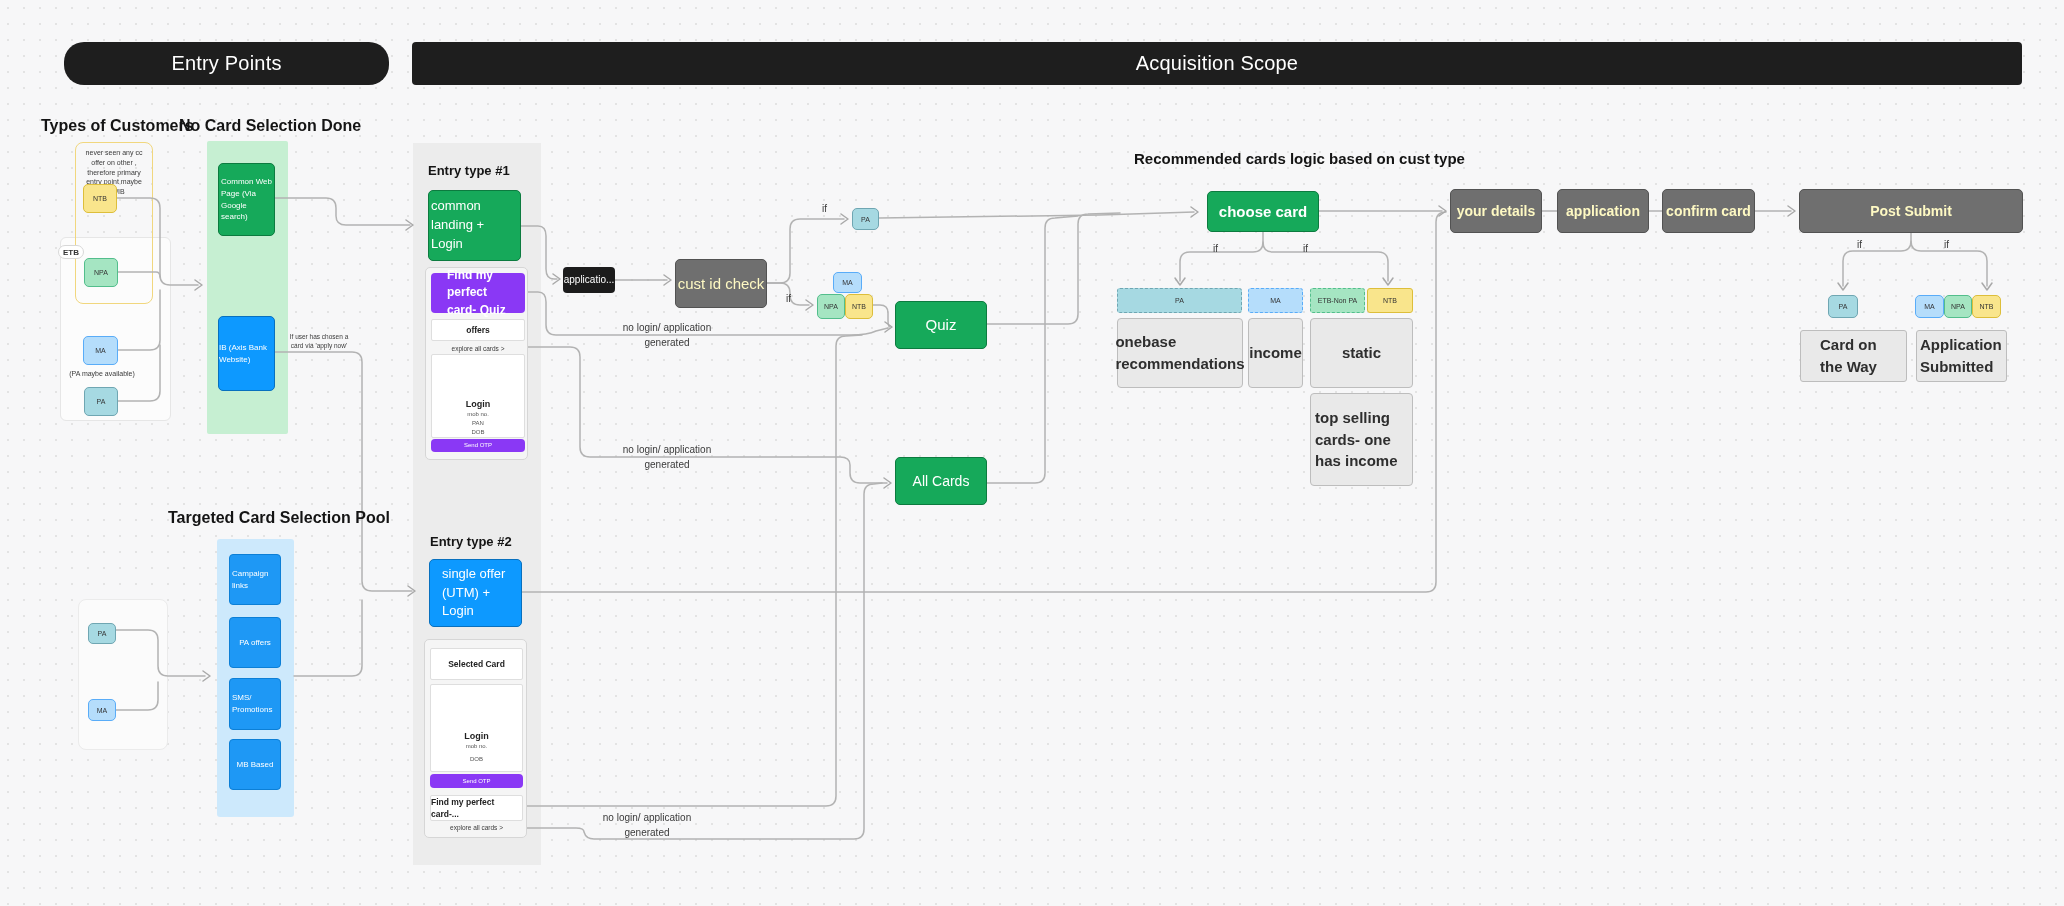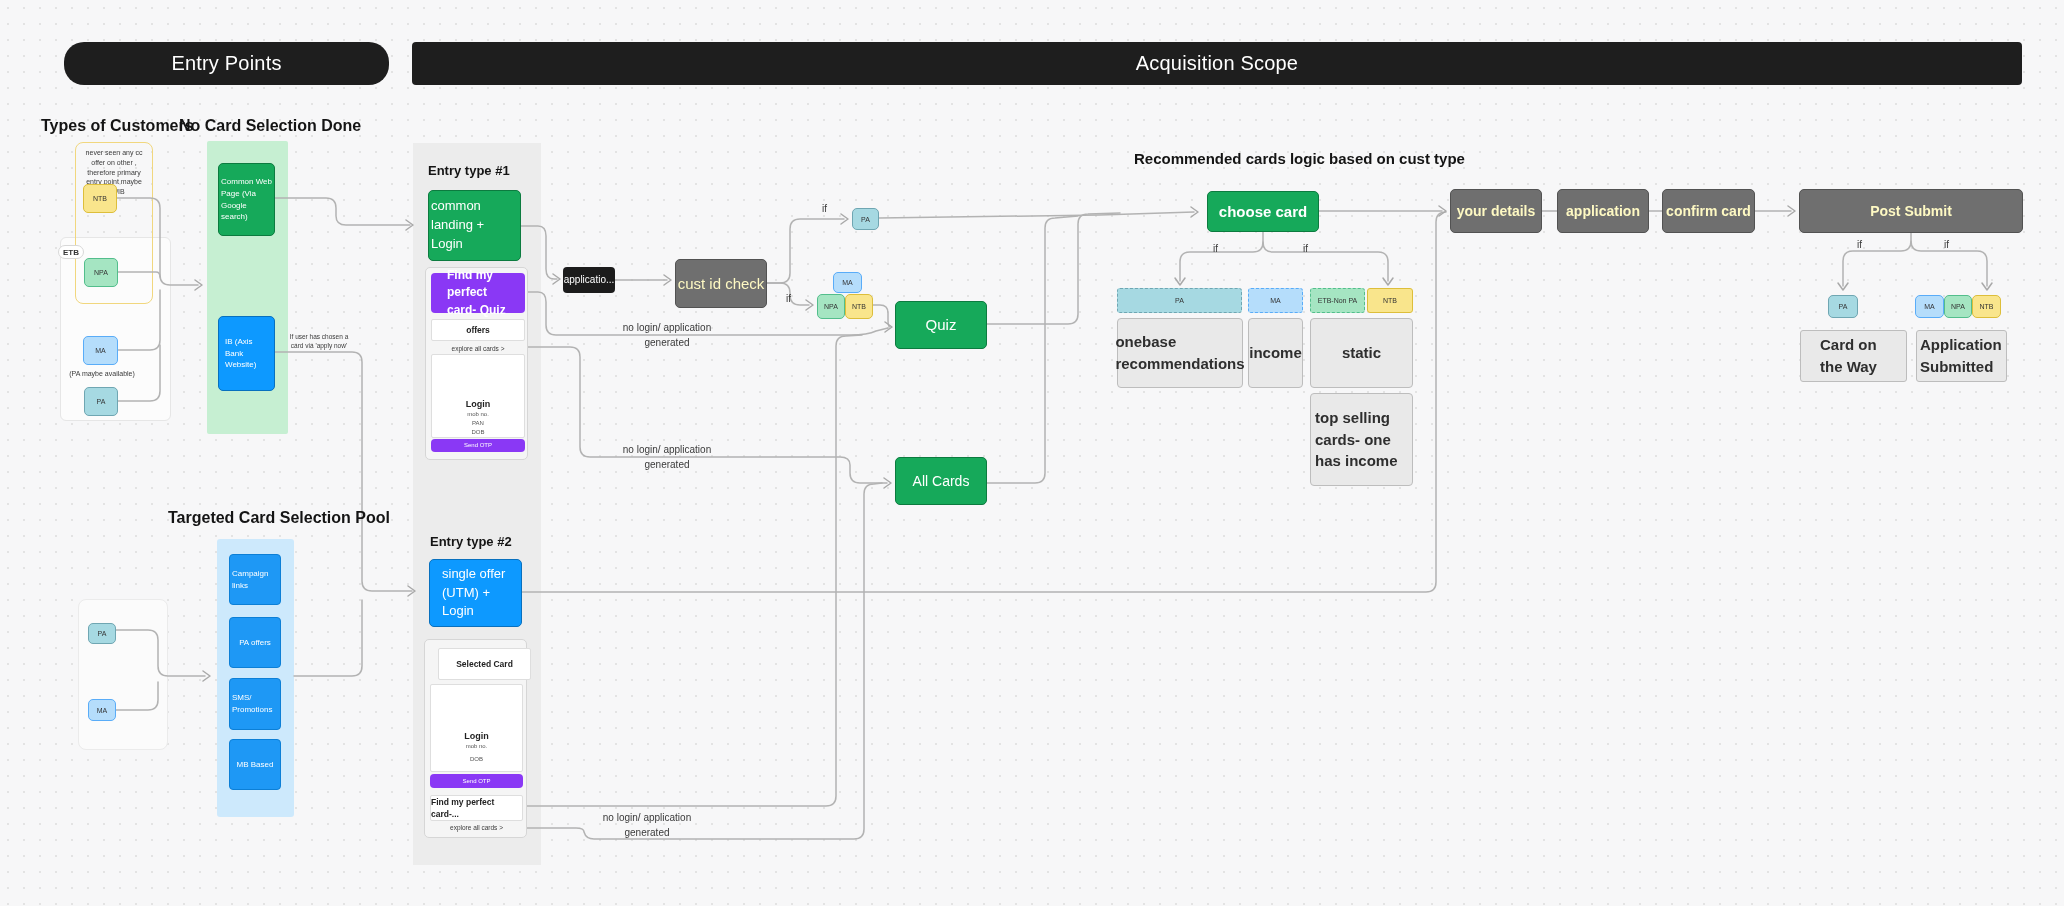--- a/index.html
+++ b/index.html
@@ -114,21 +114,21 @@
       <span>ETB</span>
     </div>
   <div class="abs chip c-npa" style="left:84px;top:258px;width:34px;height:29px;">NPA</div>
   <div class="abs chip c-ma" style="left:83px;top:336px;width:35px;height:29px;">MA</div>
   <div class="abs tinynote" style="left:62px;top:369px;width:80px;">(PA maybe available)</div>
   <div class="abs chip c-pa" style="left:84px;top:387px;width:34px;height:29px;">PA</div>
 
   <div class="abs box green" style="left:218px;top:163px;width:57px;height:73px;font-size:8px;padding:2px;">
       <span>Common Web Page (Via Google search)</span>
     </div>
-  <div class="abs box blue" style="left:218px;top:316px;width:57px;height:75px;font-size:8px;padding:6px;">
+  <div class="abs box blue" style="left:218px;top:316px;width:57px;height:75px;font-size:8px;padding:0;">
       <span>IB (Axis Bank Website)</span>
     </div>
   <div class="abs tinynote" style="left:288px;top:332px;width:62px;font-size:6.5px;">If user has chosen a card via 'apply now'</div>
 
   <div class="abs sec-title" style="left:168px;top:509px;">Targeted Card Selection Pool</div>
   <div class="abs chip c-pa" style="left:88px;top:623px;width:28px;height:21px;">PA</div>
   <div class="abs chip c-ma" style="left:88px;top:699px;width:28px;height:22px;">MA</div>
   <div class="abs box" style="left:229px;top:554px;width:52px;height:51px;background:#1E98F5;border:1.5px solid #0C7FD6;color:#fff;font-size:8px;border-radius:4px;padding:2px;">
       <span>Campaign links</span>
     </div>
@@ -162,21 +162,21 @@
   </div>
   <div class="abs box purple" style="left:431px;top:439px;width:94px;height:13px;font-size:6px;">
       <span>Send OTP</span>
     </div>
 
   <div class="abs sub-title" style="left:430px;top:534px;">Entry type #2</div>
   <div class="abs box blue" style="left:429px;top:559px;width:93px;height:68px;font-size:13px;padding:12px;">
       <span>single offer (UTM) + Login</span>
     </div>
   <div class="abs phone" style="left:424px;top:639px;width:103px;height:199px;"></div>
-  <div class="abs box white-card" style="left:430px;top:648px;width:93px;height:32px;font-size:8.5px;font-weight:bold;border-radius:2px;margin-left:8px;">
+  <div class="abs box white-card" style="left:430px;top:648px;width:93px;height:32px;font-size:8.5px;font-weight:bold;border-radius:2px;">
       <span>Selected Card</span>
     </div>
   <div class="abs screen white-card" style="left:430px;top:684px;width:93px;height:88px;border-radius:2px;padding-top:46px;">
     <div class="login-t">Login</div>
     <div class="fld" style="margin-top:2px;">mob no.</div>
     <div class="fld" style="margin-top:7px;">DOB</div>
   </div>
   <div class="abs box purple" style="left:430px;top:774px;width:93px;height:14px;font-size:6px;">
       <span>Send OTP</span>
     </div>

